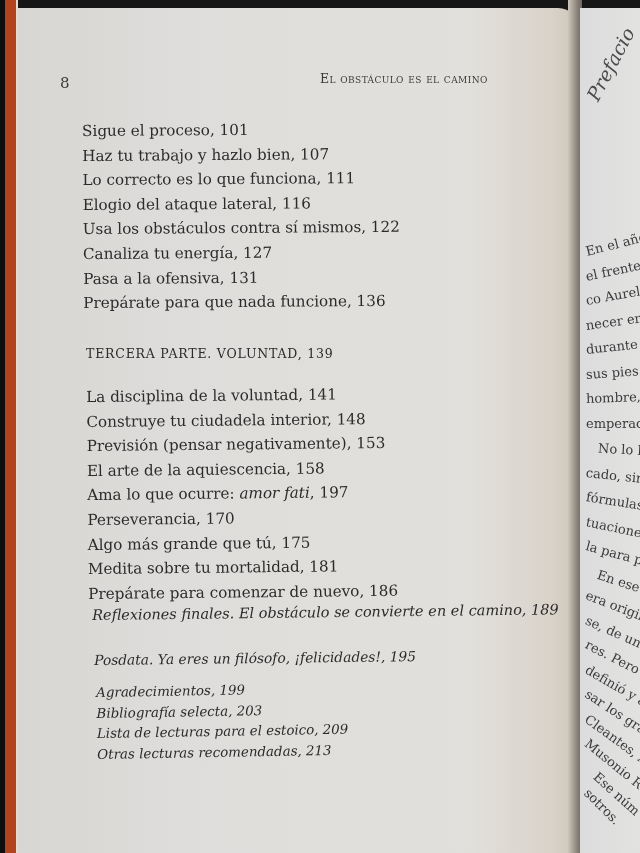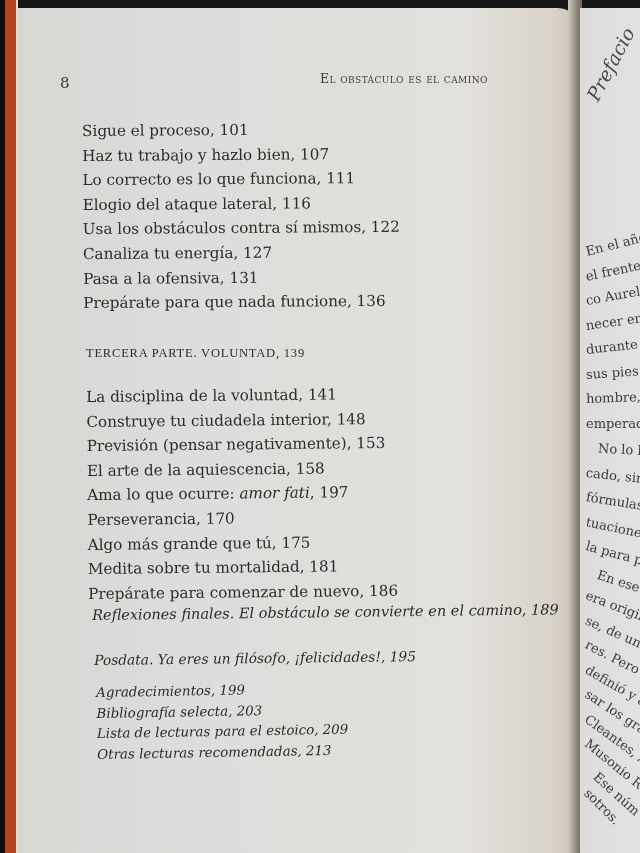--- a/index.html
+++ b/index.html
@@ -32,21 +32,21 @@
     }
     .running-head {
       position: absolute; left: 320px; top: 71px; font-size: 12.5px; color: #3c3c3c;
       font-variant: small-caps; letter-spacing: 0.4px;
     }
     .toc { position: absolute; left: 82px; color: #2b2b2b; }
     .toc .line { font-size: 15.2px; line-height: 24.6px; white-space: nowrap; }
     .block1 { top: 119px; transform: rotate(-0.4deg); transform-origin: left top; }
     .part-heading {
       position: absolute; left: 86px; top: 346px; font-size: 12.5px; letter-spacing: 0.8px;
-      color: #2b2b2b; white-space: nowrap; font-family: Liberation Serif, serif;
+      color: #2b2b2b; white-space: nowrap;
     }
     .block2 { top: 385px; left: 86px; transform: rotate(-0.6deg); transform-origin: left top; }
     .ital { font-style: italic; }
     .final { position: absolute; left: 92px; top: 607px; font-size: 14.5px; font-style: italic; color: #2b2b2b; white-space: nowrap; transform: rotate(-0.7deg); transform-origin: left top;}
     .posdata { position: absolute; left: 94px; top: 652px; font-size: 13.8px; font-style: italic; color: #2b2b2b; white-space: nowrap; transform: rotate(-0.7deg); transform-origin: left top;}
     .block3 { position: absolute; left: 96px; top: 683px; color: #2b2b2b; transform: rotate(-1deg); transform-origin: left top; }
     .block3 .line { font-size: 13.4px; line-height: 20.5px; font-style: italic; white-space: nowrap; }
     .prefacio {
       position: absolute; left: 2px; top: 86px; font-size: 19px; font-style: italic; color: #4a4a4a;
       transform: rotate(-62deg); transform-origin: left top; white-space: nowrap;

